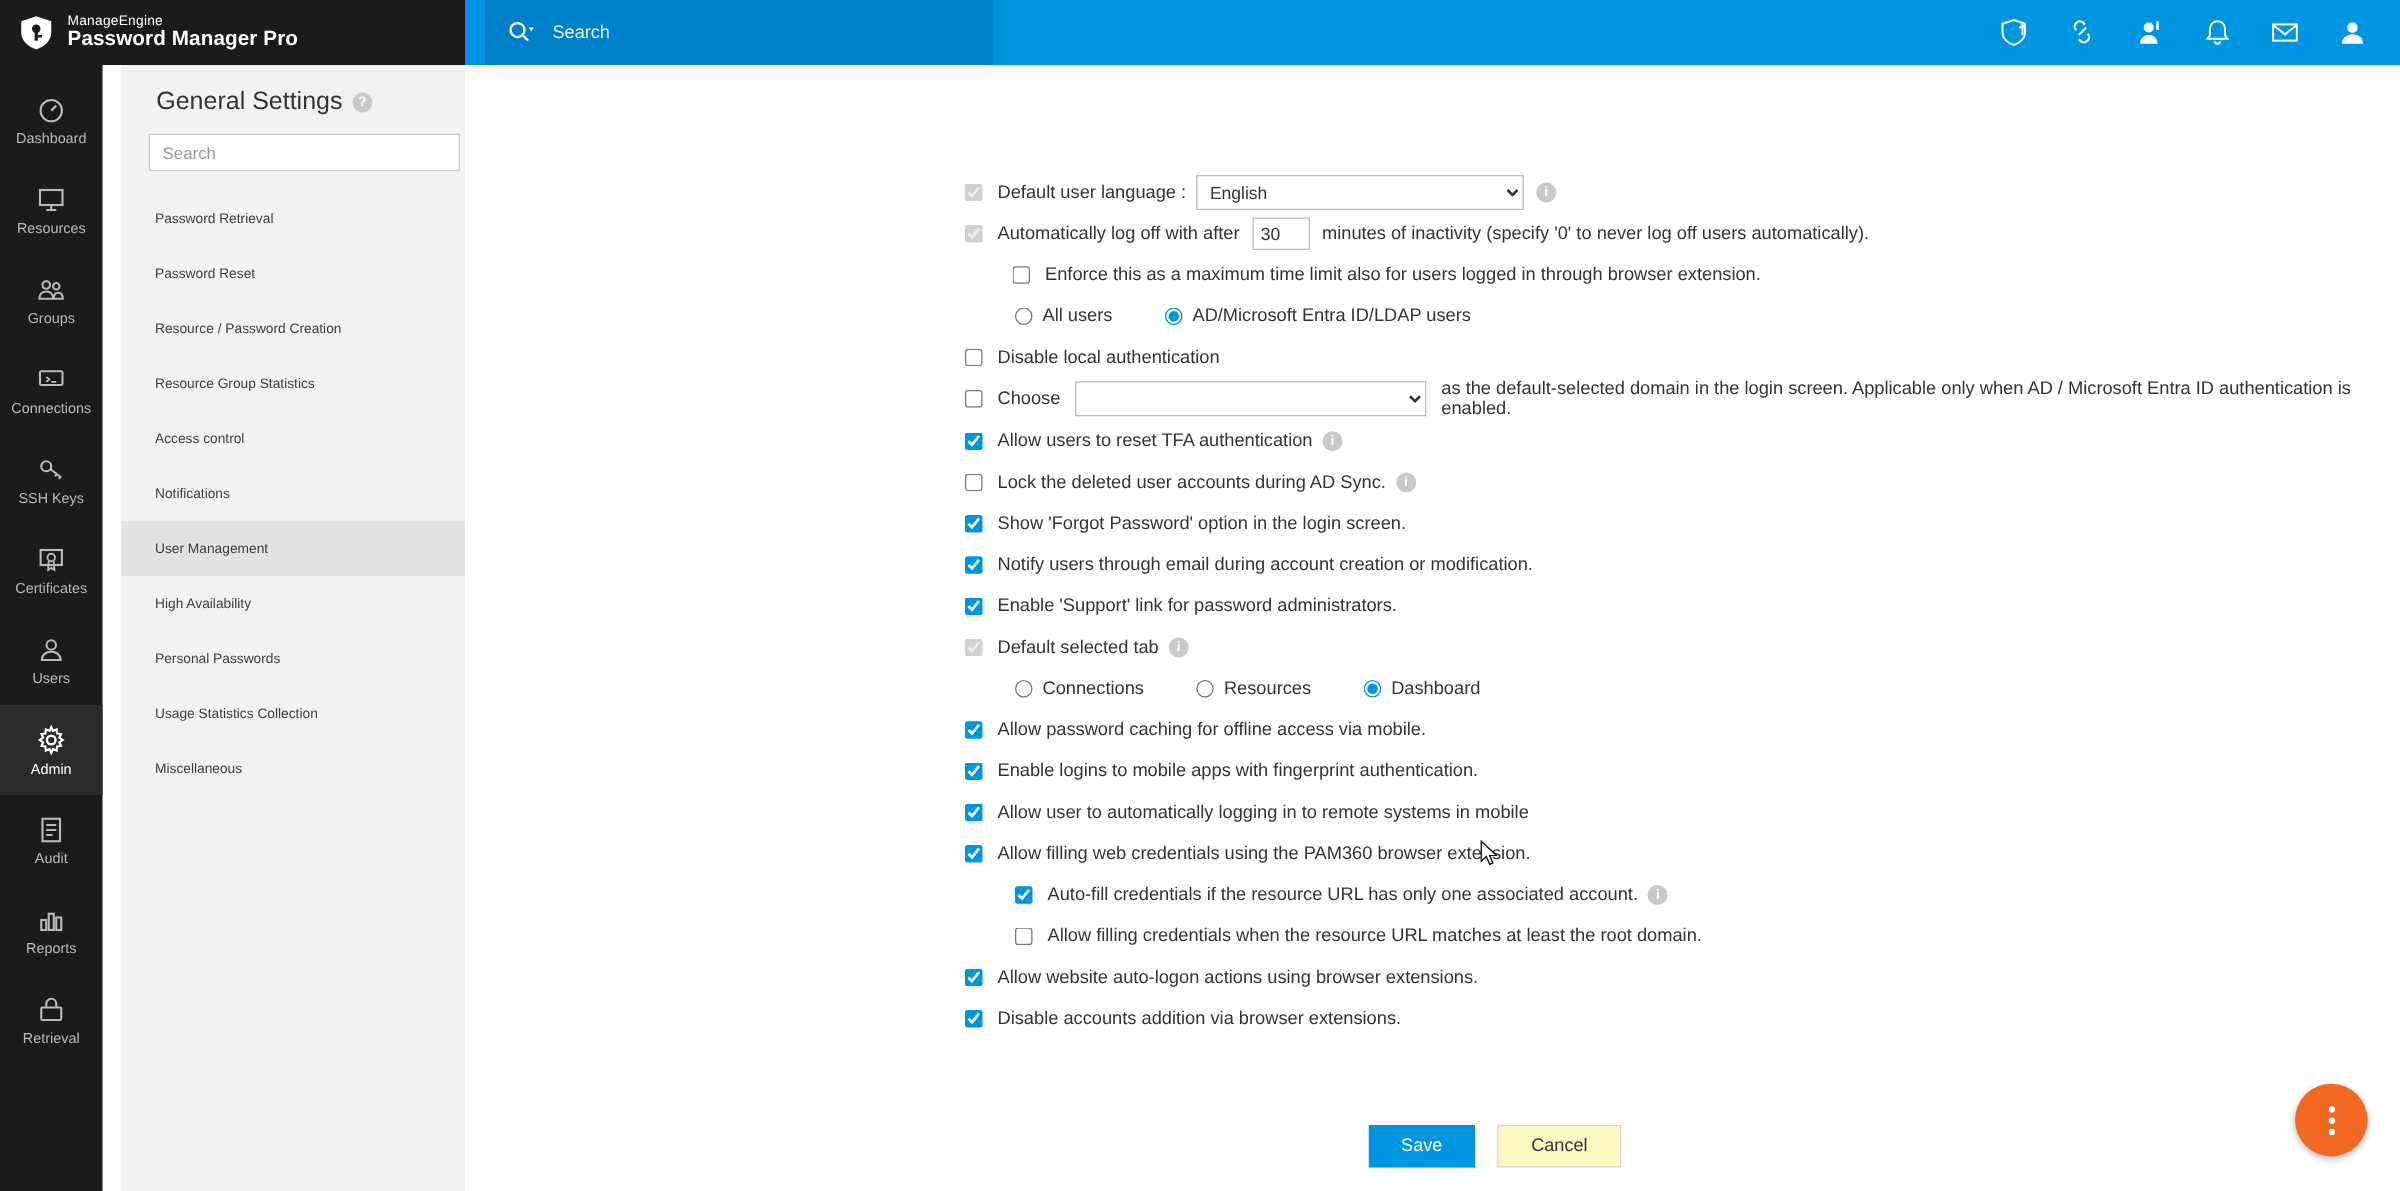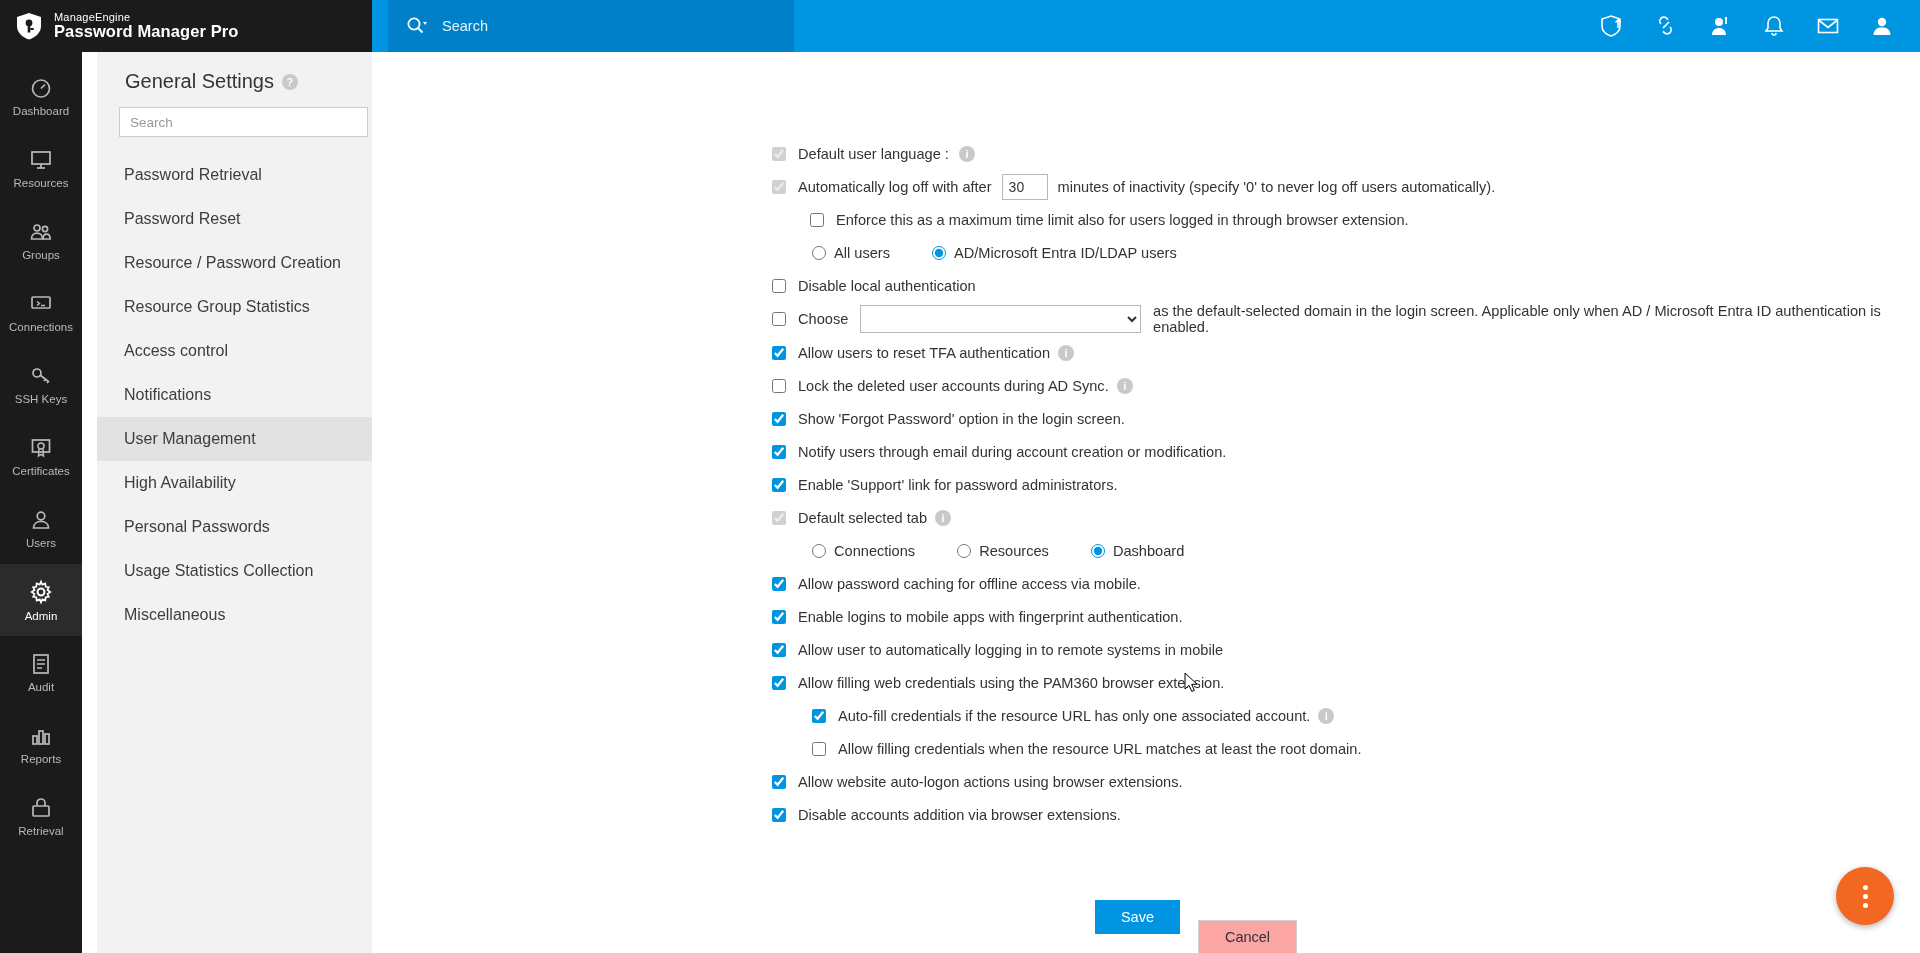--- a/index.html
+++ b/index.html
@@ -74,21 +74,21 @@
   .sb-search-wrap { padding: 0 18px 8px 22px; }
   .sb-search {
     width: 100%; height: 30px; border: 1px solid #cccccc; background: #ffffff;
     padding: 0 10px; font-size: 13.5px; color: #333; outline: none;
     font-family: "Liberation Sans", sans-serif;
   }
   .sb-search::placeholder { color: #9a9a9a; }
   .sb-list { margin-top: 8px; }
   .sb-item {
     height: 44px; display: flex; align-items: center;
-    padding-left: 27px; font-size: 16px; color: #3d3d3d; cursor: pointer;
+    padding-left: 27px; font-size: 11px; color: #3d3d3d; cursor: pointer;
   }
   .sb-item.active { background: #e2e2e2; }
 
   
   .main {
     position: absolute; top: 52px; left: 372px; right: 0; bottom: 0;
     background: #ffffff; overflow: hidden;
   }
   .form {
     padding: 86px 0 0 400px;
@@ -130,21 +130,21 @@
   .btnbar {
     display: flex; justify-content: center; gap: 18px;
     margin-top: 70px; padding-right: 300px;
   }
   .btn {
     min-width: 72px; height: 34px; border: none; font-size: 14.5px;
     cursor: pointer; padding: 0 26px;
     font-family: "Liberation Sans", sans-serif;
   }
   .btn-save { background: #0095e0; color: #ffffff; }
-  .btn-cancel { background: #fca5a5; color: #333; border: 1px solid #d2d2d2; margin-top: 20px; }
+  .btn-cancel { background: #fef9c3; color: #333; border: 1px solid #d2d2d2; }
 
   .fab {
     position: absolute; right: 26px; bottom: 28px;
     width: 58px; height: 58px; border-radius: 50%;
     background: #f26722; box-shadow: 0 2px 6px rgba(0,0,0,.3);
     display: flex; align-items: center; justify-content: center;
     cursor: pointer;
   }
   .fab .dots { display: flex; flex-direction: column; gap: 4px; }
   .fab .dots i { width: 5px; height: 5px; background: #fff; border-radius: 50%; display: block; }
@@ -371,20 +371,23 @@
         </div>
     </div>
   </div>
 
   <div class="main">
     <div class="form">
 
       <div class="row">
         <input class="cb" type="checkbox" checked="" disabled="" style="">
         <span class="lbl">Default user language :</span>
+        <select class="sel lang">
+          <option selected="">English</option>
+        </select>
         <span class="info-circle ic">i</span>
       </div>
 
       <div class="row">
         <input class="cb" type="checkbox" checked="" disabled="" style="">
         <span class="lbl">Automatically log off with after</span>
         <input class="num" type="text" value="30" style="">
         <span class="lbl">minutes of inactivity (specify '0' to never log off users automatically).</span>
       </div>
 

